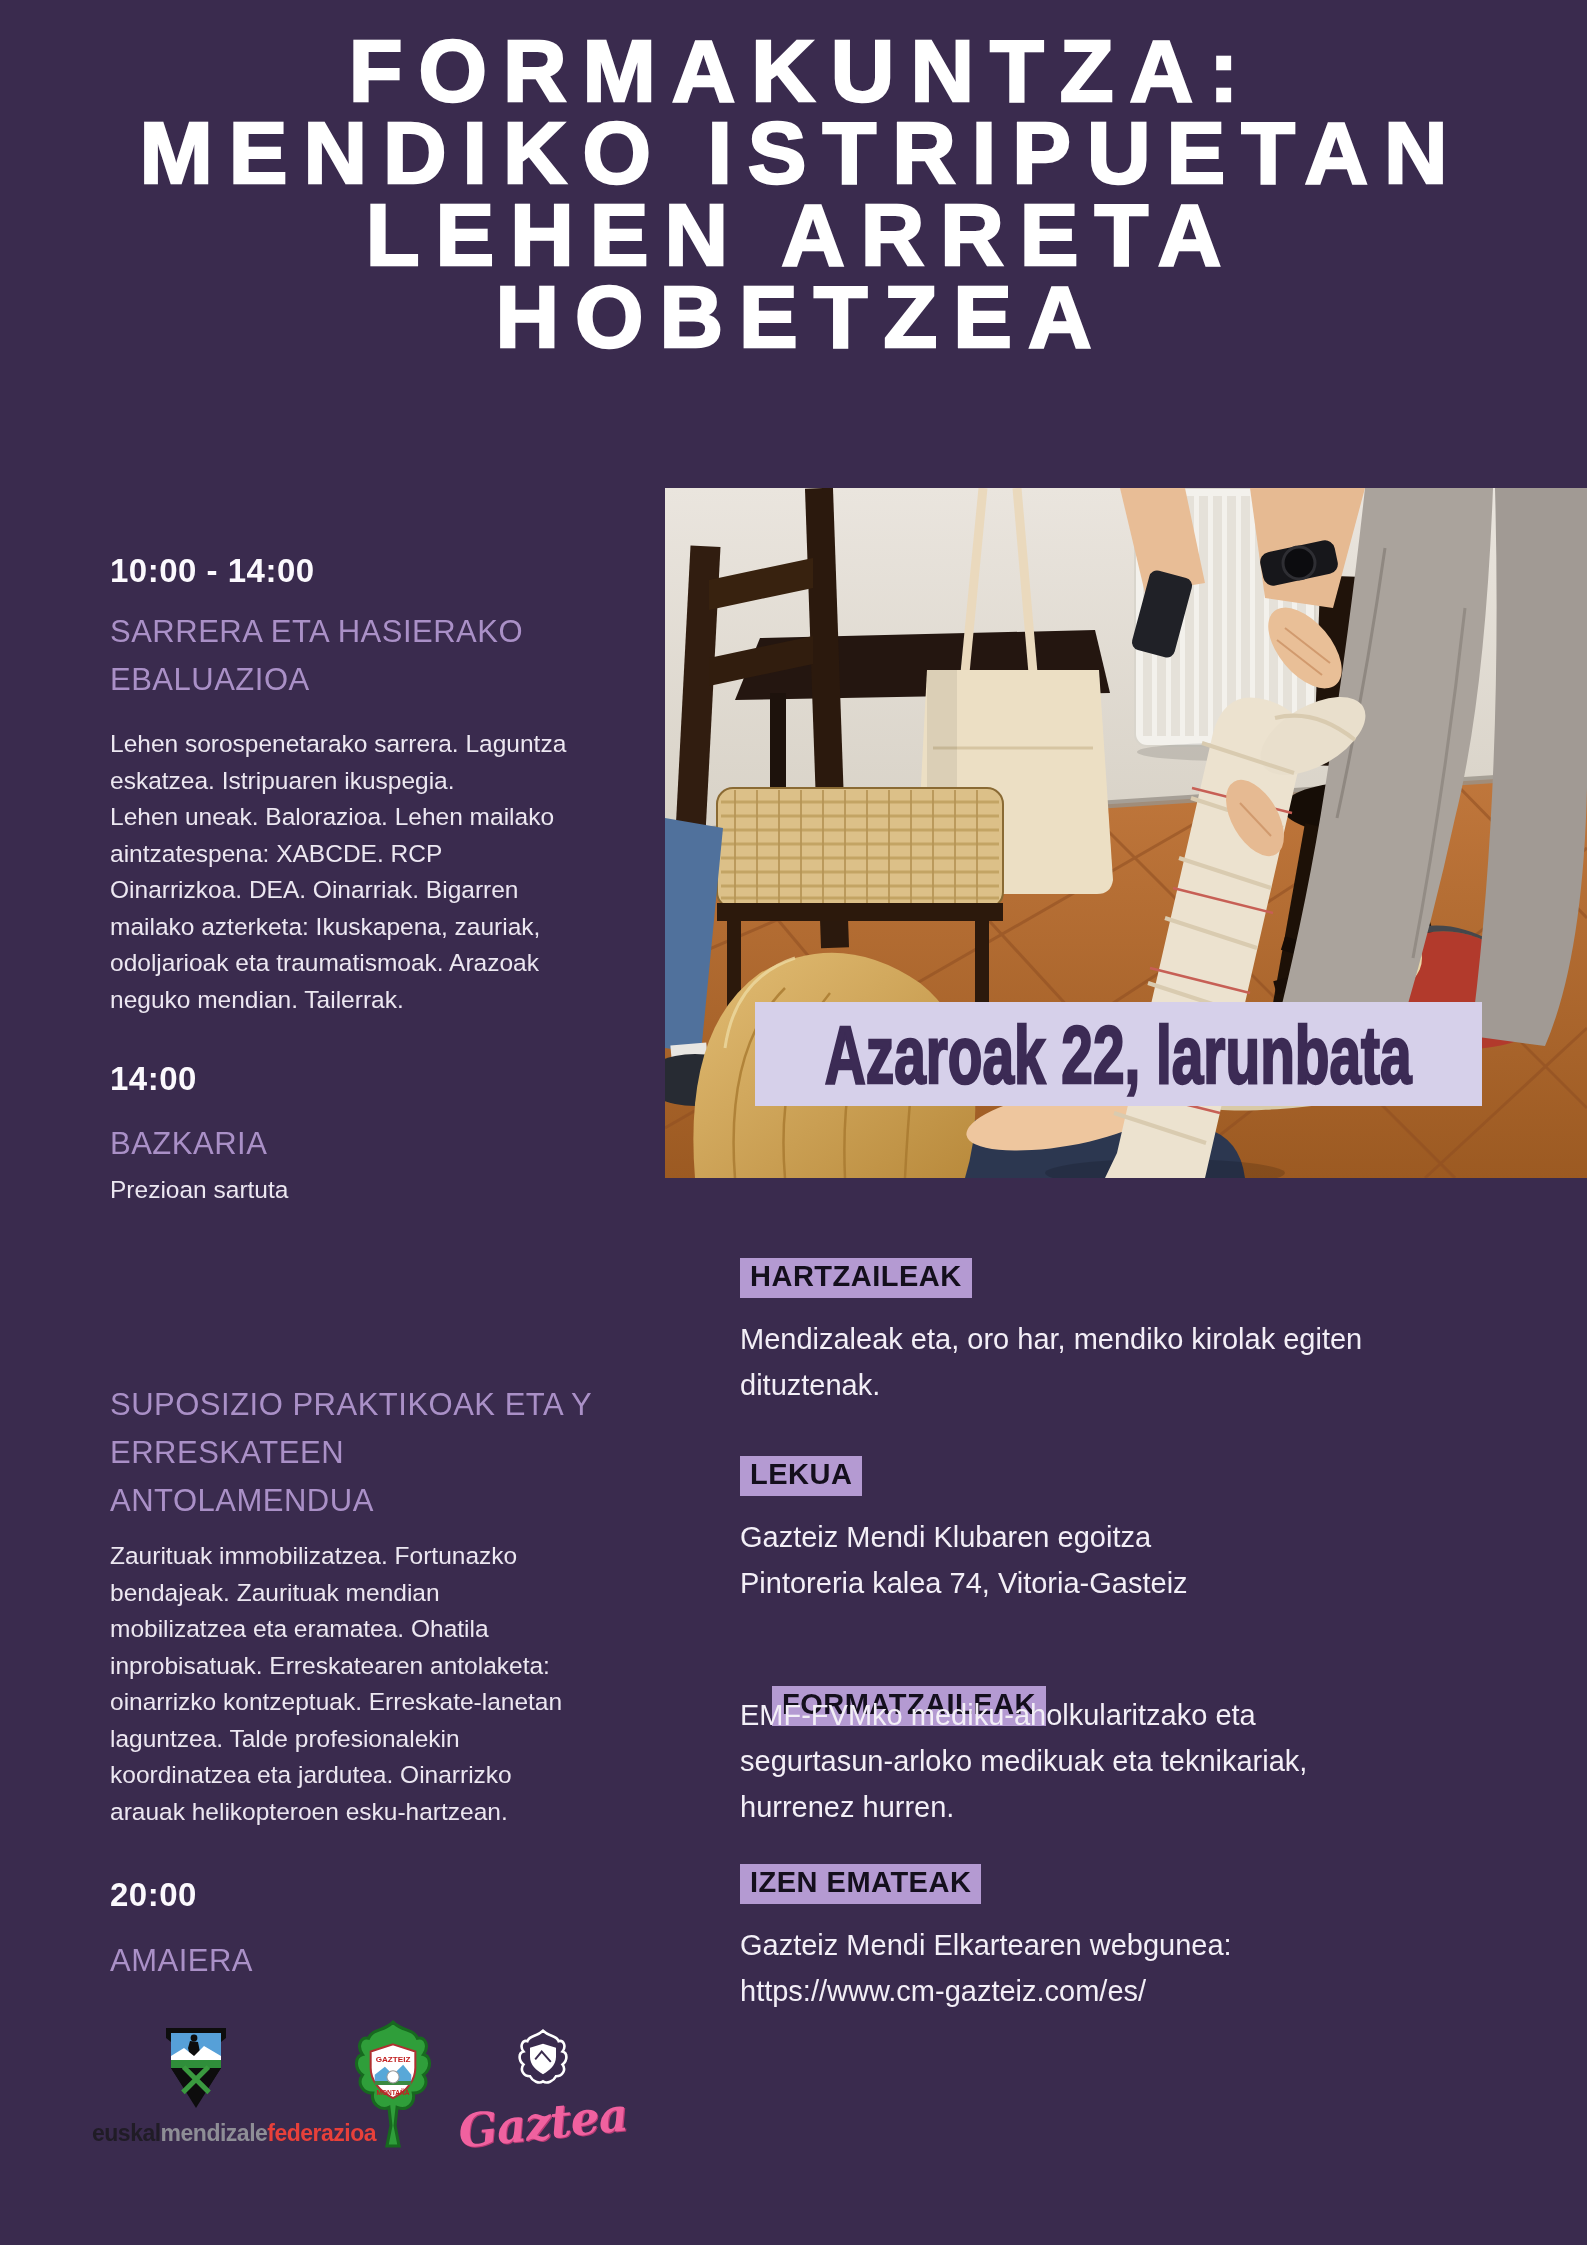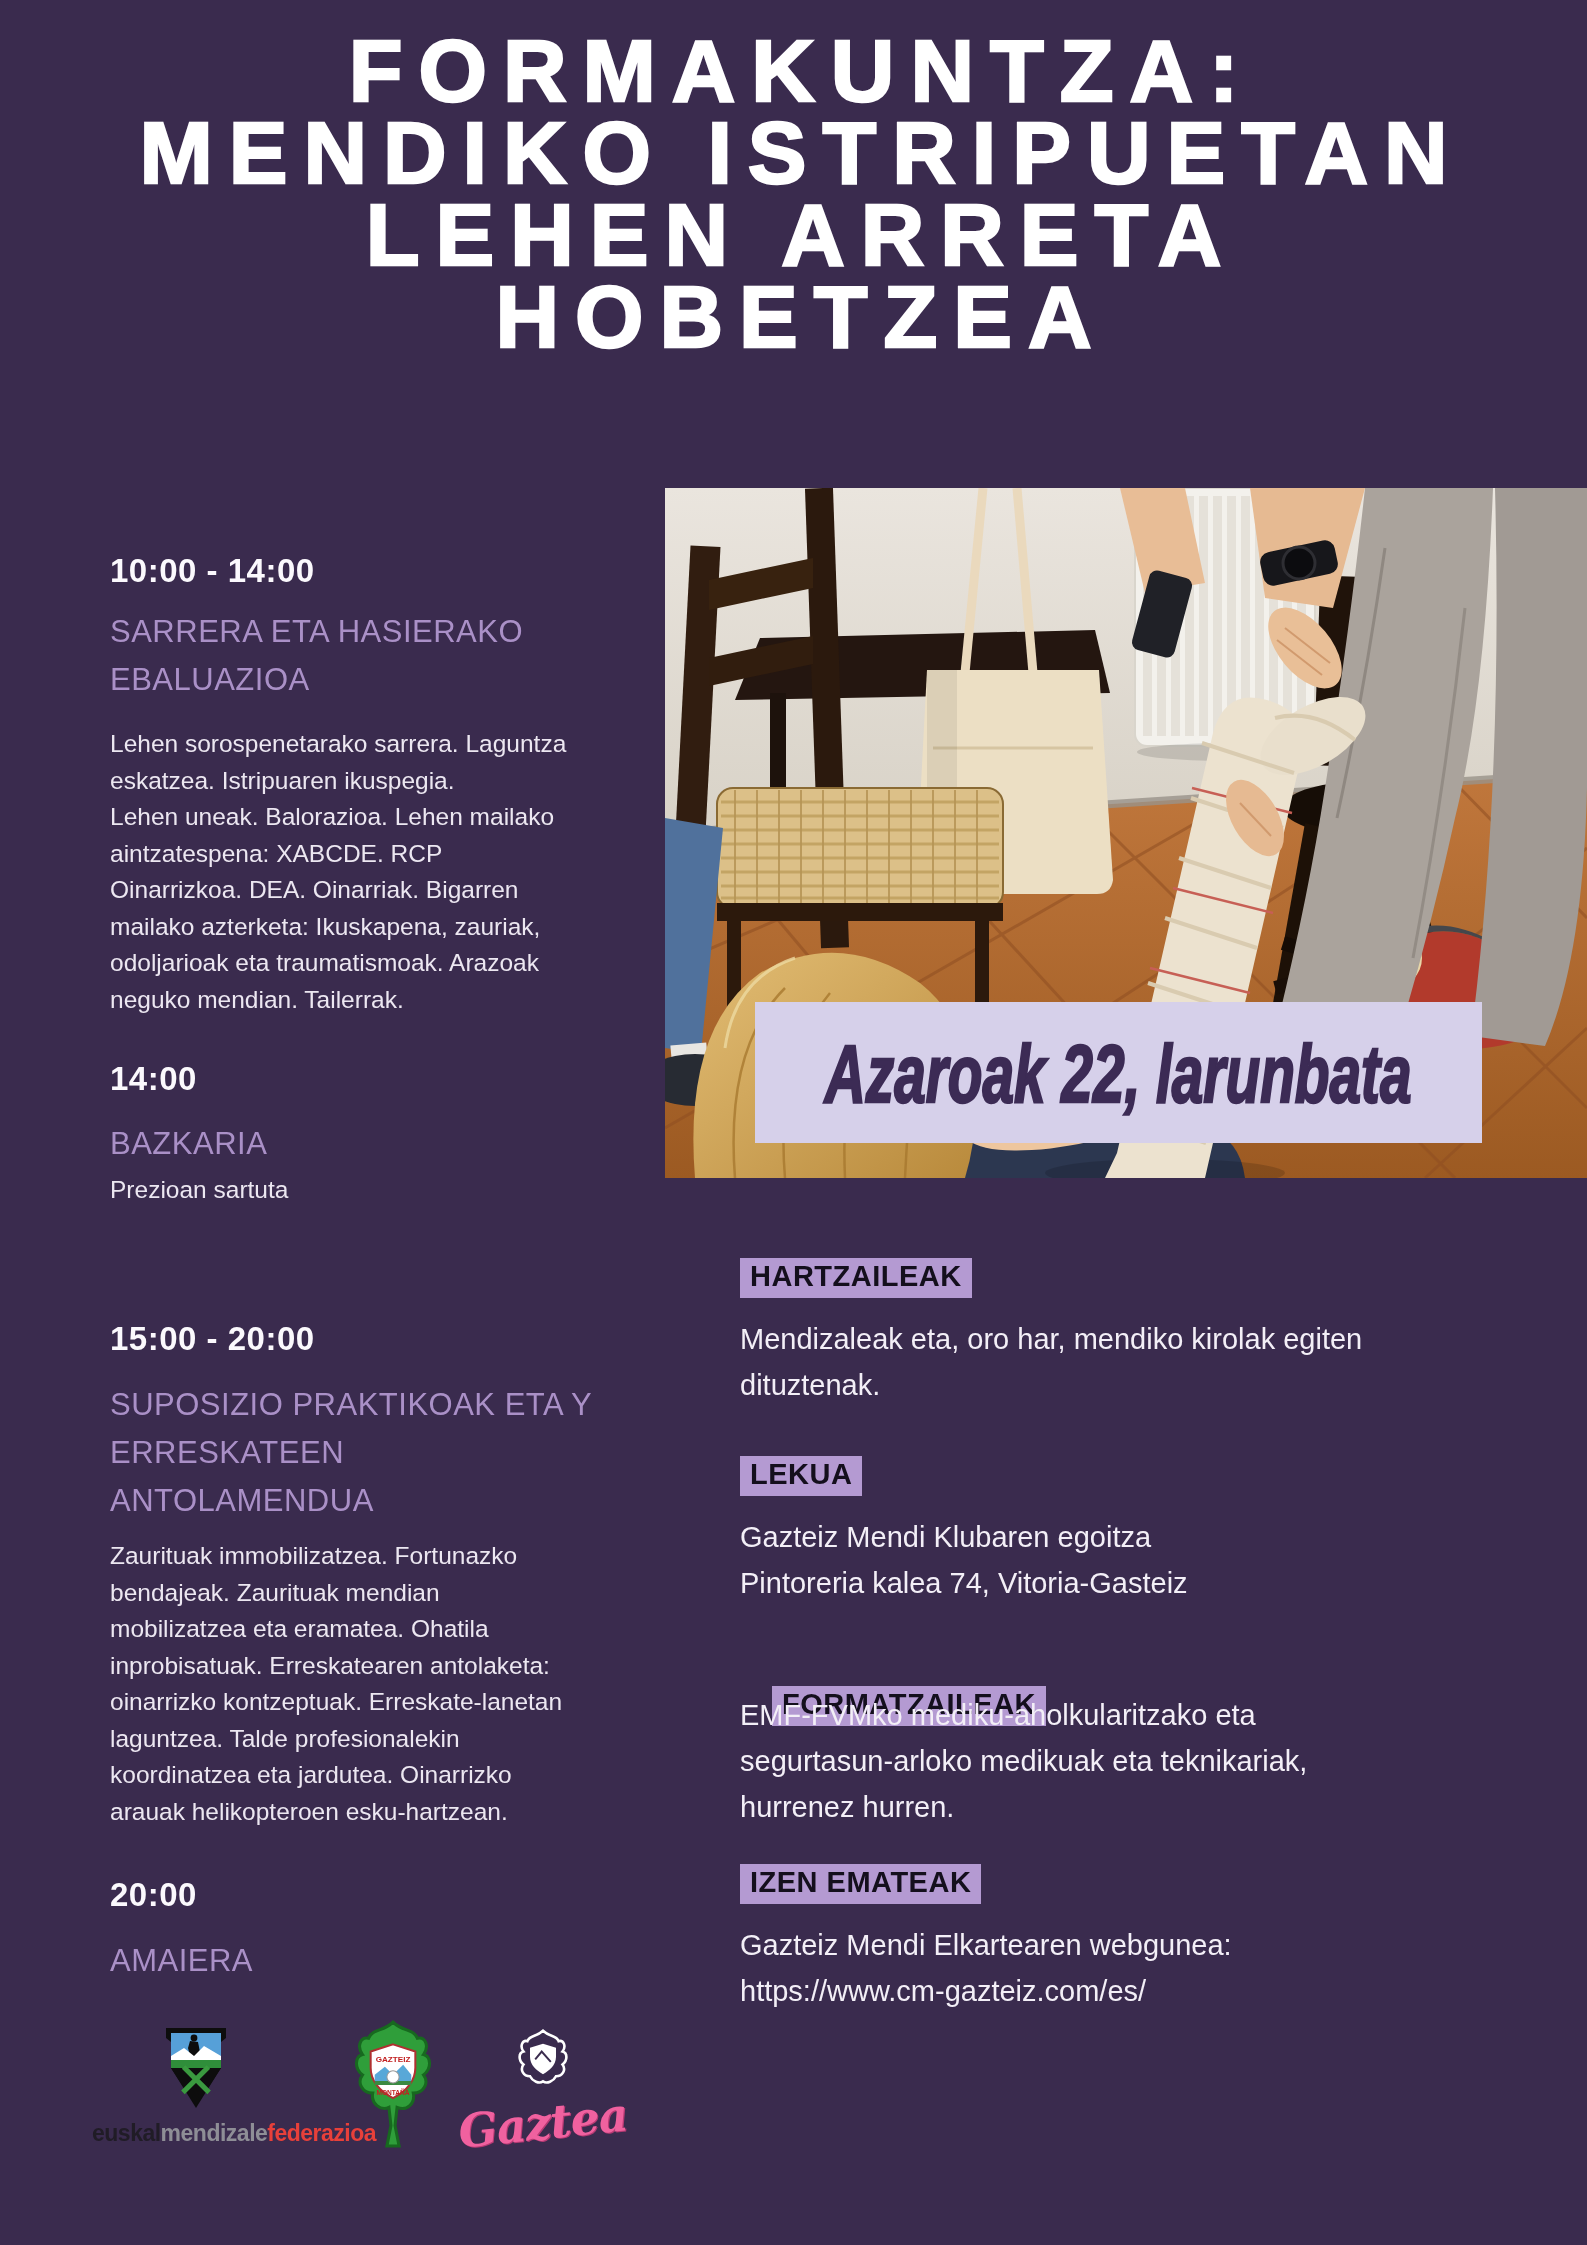--- a/index.html
+++ b/index.html
@@ -30,22 +30,22 @@
   .pos-t3-time{top:1320px;} .pos-t3-sub{top:1381px;} .pos-t3-desc{top:1538px;}
   .pos-t4-time{top:1876px;} .pos-t4-sub{top:1937px;}
   
   .photo{
     position:absolute;left:665px;top:488px;width:922px;height:690px;
     background:#e7e2da;overflow:hidden;
   }
   .photo svg{display:block;}
   
   .banner{
-    position:absolute;left:755px;top:1002px;width:727px;height:141px;
-    background:#d6d0ea;display:flex;align-items:center;justify-content:center;font-style:italic;
+    position:absolute;left:755px;top:1002px;width:727px;height:104px;
+    background:#d6d0ea;display:flex;align-items:center;justify-content:center;
   }
   .banner span{
     font-size:66px;font-weight:800;color:#3c2b55;white-space:nowrap;
     transform:scale(.86,1.24);-webkit-text-stroke:2px #3c2b55;
   }
   
   .rc{position:absolute;left:740px;width:810px;}
   .rbody{font-size:29px;color:#f3eff7;line-height:46px;white-space:pre-line;}
   .rurl{font-size:29px;color:#f3eff7;line-height:46px;}
   .pos-r1-chip{top:1258px;} .pos-r1-body{top:1316px;}
@@ -89,21 +89,20 @@
 aintzatespena: XABCDE. RCP
 Oinarrizkoa. DEA. Oinarriak. Bigarren
 mailako azterketa: Ikuskapena, zauriak,
 odoljarioak eta traumatismoak. Arazoak
 neguko mendian. Tailerrak.</div>
 
   <div class="lc time pos-t2-time">14:00</div>
   <div class="lc sub pos-t2-sub">BAZKARIA</div>
   <div class="lc desc pos-t2-desc">Prezioan sartuta</div>
 
-  <div class="lc time pos-t3-time">15:00 - 20:00</div>
   <div class="lc desc pos-t3-desc">Zaurituak immobilizatzea. Fortunazko
 bendajeak. Zaurituak mendian
 mobilizatzea eta eramatea. Ohatila
 inprobisatuak. Erreskatearen antolaketa:
 oinarrizko kontzeptuak. Erreskate-lanetan
 laguntzea. Talde profesionalekin
 koordinatzea eta jardutea. Oinarrizko
 arauak helikopteroen esku-hartzean.</div>
   <div class="lc sub pos-t3-sub">SUPOSIZIO  PRAKTIKOAK ETA Y
 ERRESKATEEN

